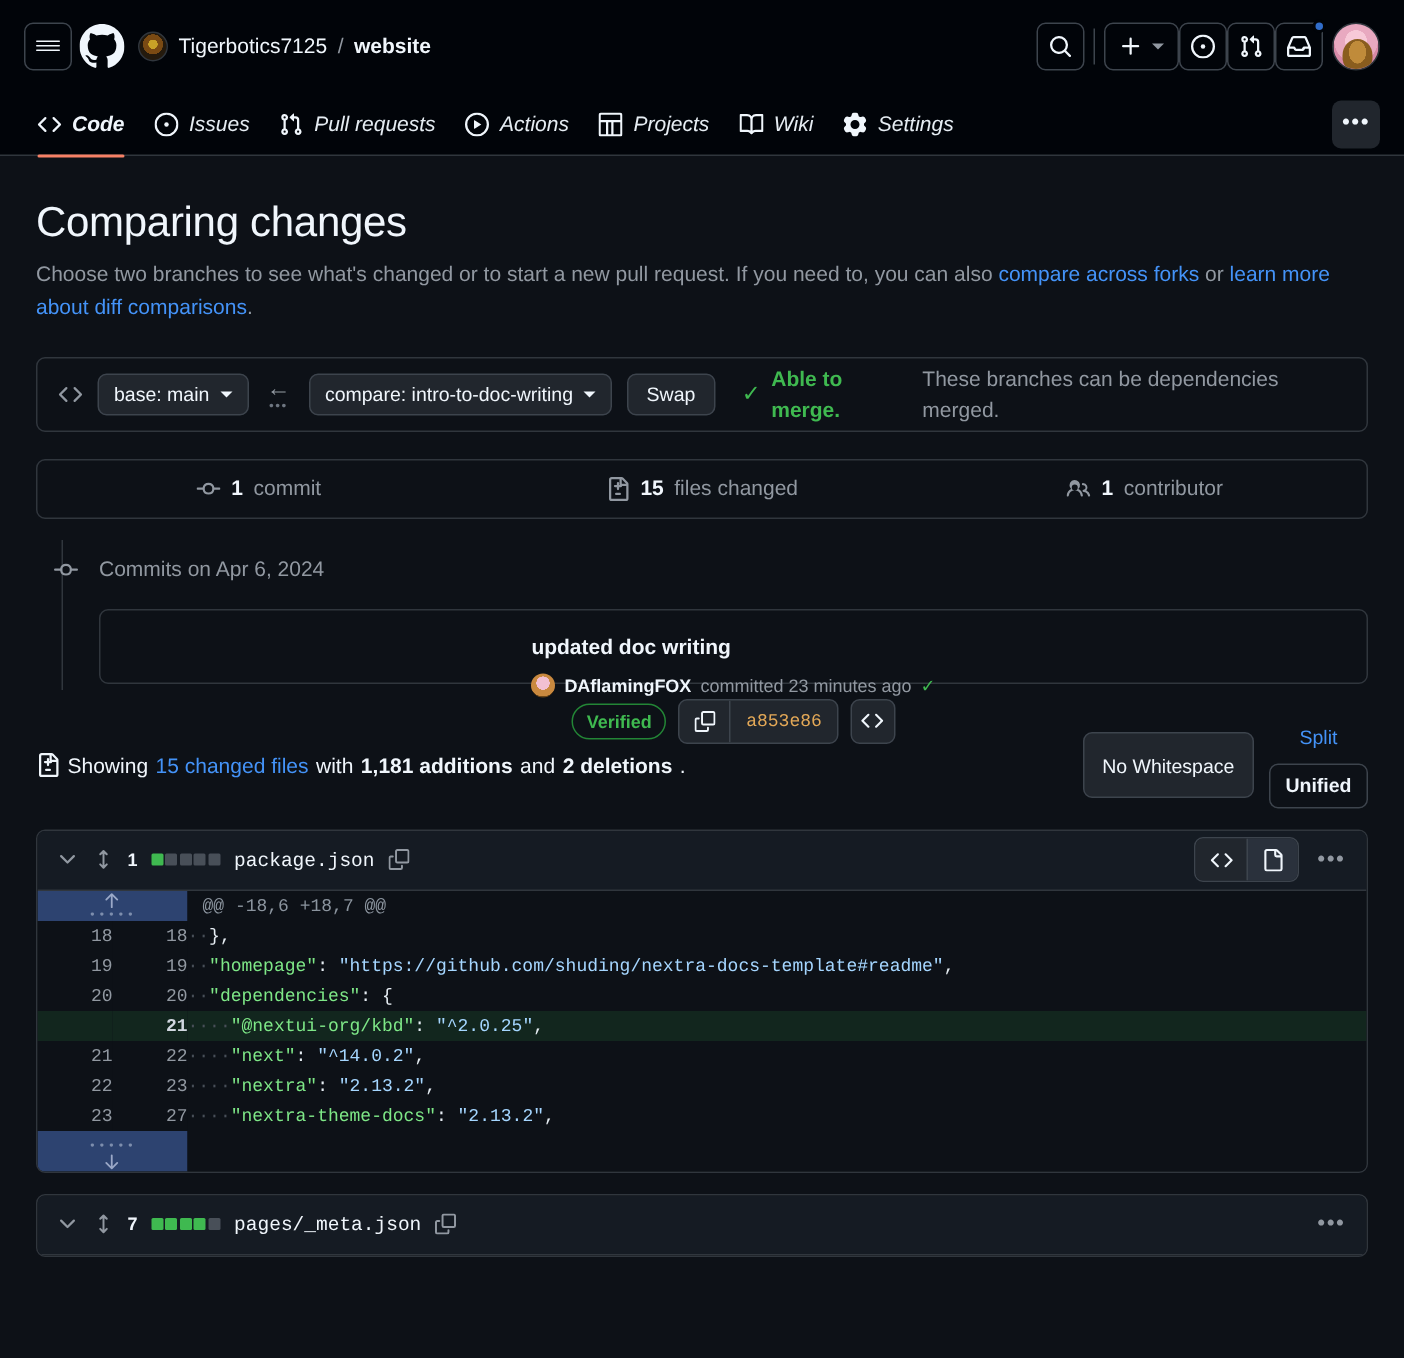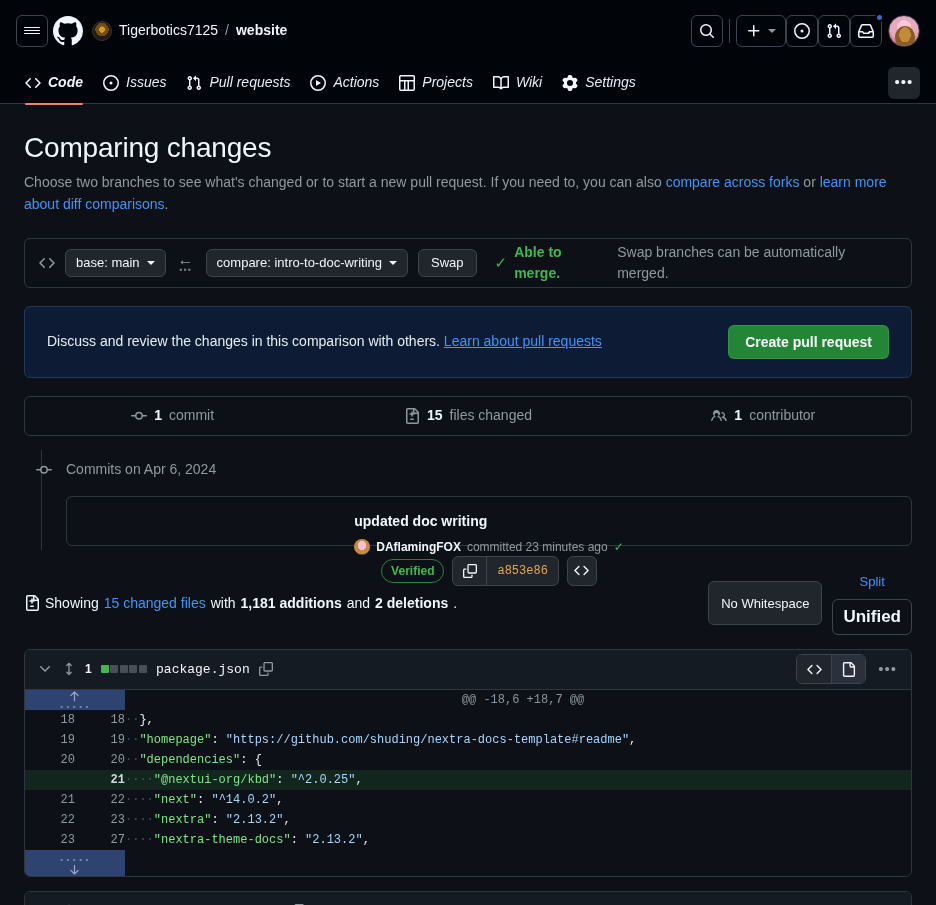--- a/index.html
+++ b/index.html
@@ -20,21 +20,21 @@
   html,body{margin:0;padding:0;}
   body{
     width:936px;height:905px;overflow:hidden;
     background:var(--canvas);
     color:var(--fg);
     font-family:"Liberation Sans", sans-serif;
     font-size:14px;
     line-height:1.5;
     -webkit-font-smoothing:antialiased;
   }
-  .mono{font-family:"Liberation Mono", monospace;text-align:center;}
+  .mono{font-family:"Liberation Mono", monospace;}
 
   
   .appheader{
     height:62px;background:var(--canvas-inset);
     display:flex;align-items:center;padding:0 16px;gap:0;
     border-bottom:1px solid transparent;
   }
   .hamburger{
     width:32px;height:32px;border:1px solid var(--border);border-radius:6px;
     display:flex;align-items:center;justify-content:center;cursor:pointer;
@@ -195,21 +195,21 @@
   .showing .left b{font-weight:600;}
   .showing .right{display:flex;align-items:center;gap:10px;}
   .ws-btn{
     height:44px;padding:0 12px;background:#21262d;border:1px solid var(--border);
     border-radius:6px;color:var(--fg);font-size:13px;cursor:pointer;
   }
   .seg{display:flex;align-items:center;gap:8px;flex-direction:column;}
   .seg .split{color:var(--accent);font-size:13px;cursor:pointer;padding:0 4px;}
   .seg .unified{
     border:1px solid var(--border);border-radius:6px;background:#0d1117;color:var(--fg);
-    font-size:17px;font-weight:600;padding:4px 10px;cursor:pointer;
+    font-size:13px;font-weight:600;padding:4px 10px;cursor:pointer;
   }
 
   
   .diff-file{
     margin-top:14px;border:1px solid var(--border-soft);border-radius:6px;overflow:hidden;background:var(--canvas);
   }
   .diff-head{
     display:flex;align-items:center;gap:9px;padding:8px 12px;height:40px;background:var(--surface);
     border-bottom:1px solid var(--border-soft);
   }
@@ -378,31 +378,24 @@
       <span class="dots">•••</span>
     </div>
     <div class="branch-btn">
       <span>compare: intro-to-doc-writing</span>
       <span class="cv"></span>
     </div>
     <button class="swap-btn">Swap</button>
     <div class="merge-status">
       <span class="check">✓</span>
       <span class="ok">Able to merge.</span>
-      <span>Swap branches can be automatically merged.</span>
-    </div>
-  </div>
-
-  <div class="discuss">
-    <div class="txt">
-      <span>Discuss and review the changes in this comparison with others.</span>
-      <a>Learn about pull requests</a>
-    </div>
-    <button class="cpr-btn">Create pull request</button>
-  </div>
+      <span>These branches can be dependencies merged.</span>
+    </div>
+  </div>
+
 
   <div class="stats">
     <div class="stat">
       <svg width="16" height="16" viewBox="0 0 16 16" class="ico">
           <path d="M11.93 8.5a4.002 4.002 0 0 1-7.86 0H.75a.75.75 0 0 1 0-1.5h3.32a4.002 4.002 0 0 1 7.86 0h3.32a.75.75 0 0 1 0 1.5Zm-1.43-.75a2.5 2.5 0 1 0-5 0 2.5 2.5 0 0 0 5 0Z"></path>
         </svg>
       <b>1</b>
       <span>commit</span>
     </div>
     <div class="stat">

